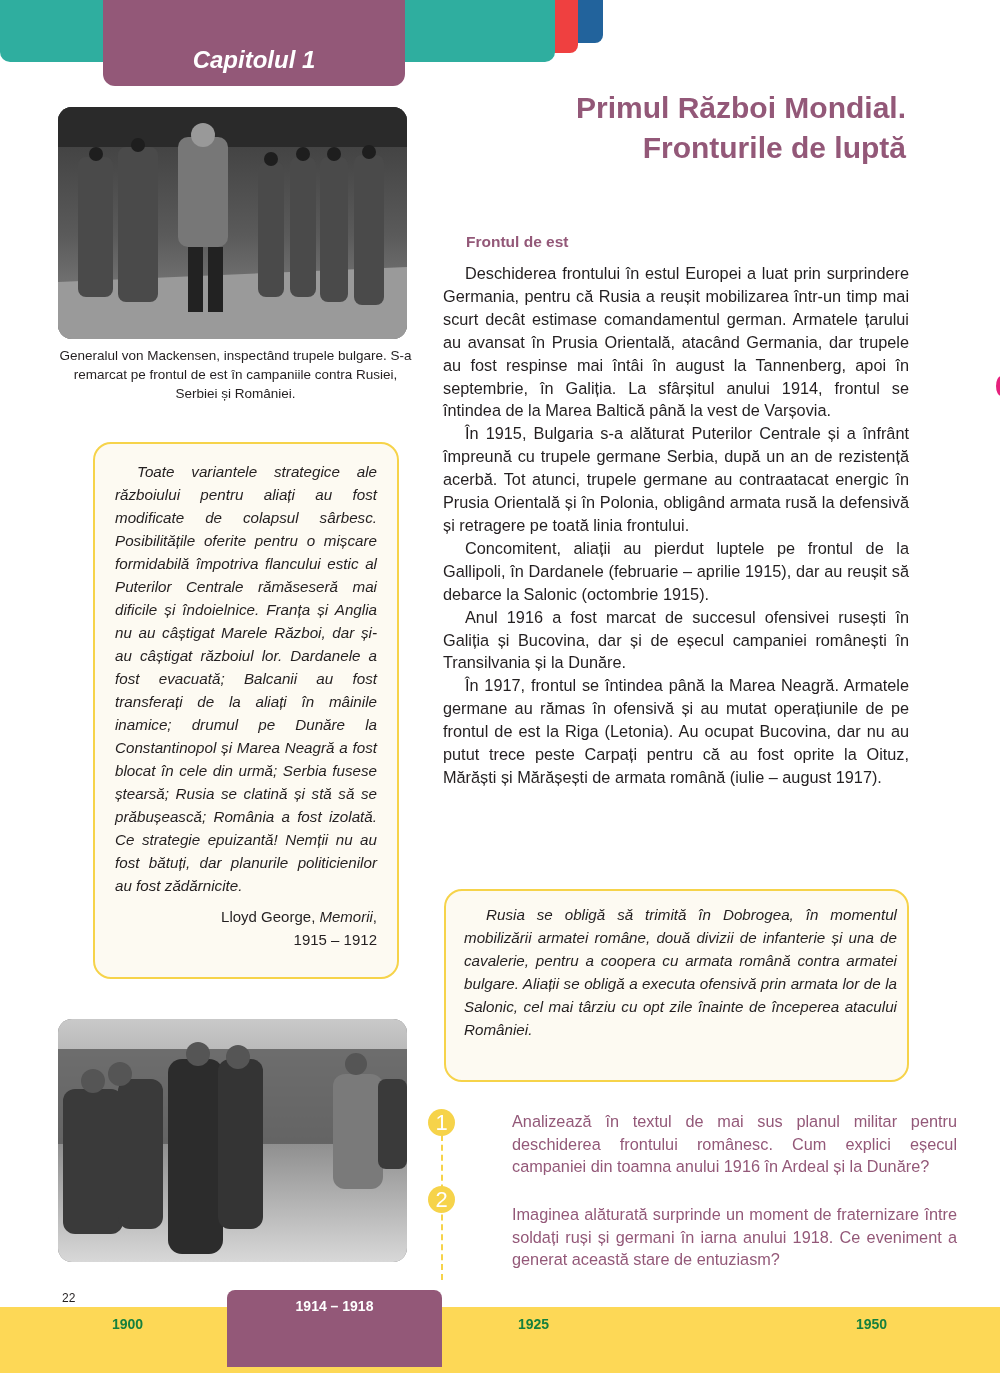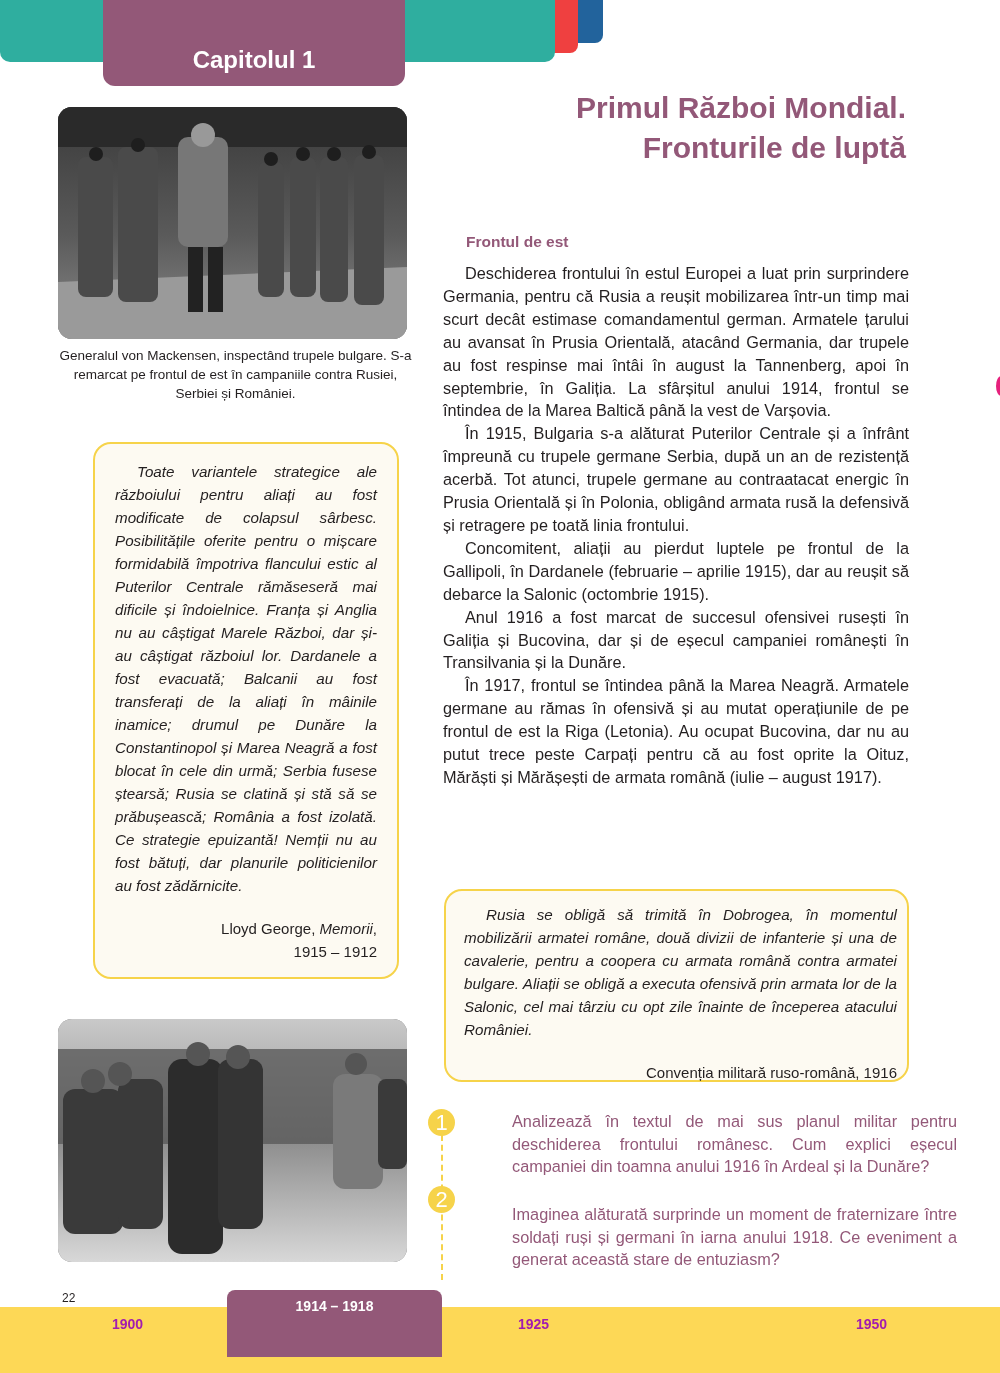--- a/index.html
+++ b/index.html
@@ -6,63 +6,63 @@
   body { width:1000px; height:1373px; position:relative; background:#ffffff; overflow:hidden;
          font-family:"Liberation Sans", sans-serif; color:#231f20; }
   .abs { position:absolute; }
 
   
   .tab-blue { left:560px; top:0; width:43px; height:43px; background:#22639c; border-radius:0 0 8px 0; }
   .tab-red  { left:540px; top:0; width:38px; height:53px; background:#ef4040; border-radius:0 0 8px 0; }
   .tab-teal { left:0; top:0; width:555px; height:62px; background:#2fae9f; border-radius:0 0 10px 10px; }
   .tab-chapter { left:103px; top:0; width:302px; height:86px; background:#935878; border-radius:0 0 12px 12px;
                  color:#ffffff; font-weight:bold; font-size:24px; display:flex; align-items:flex-end; justify-content:center;
-                 padding-bottom:12px; box-sizing:border-box; }
+                 padding-bottom:12px; box-sizing:border-box;font-style:italic; }
 
   
   .title { right:94px; top:88px; text-align:right; color:#935878; font-weight:bold; font-size:30px; line-height:40px; }
 
   
   .photo { border-radius:14px; overflow:hidden; background:#6f6f6f; }
   .photo1 { left:58px; top:107px; width:349px; height:232px; }
   .photo2 { left:58px; top:1019px; width:349px; height:243px; }
 
   .caption { left:58px; top:346px; width:355px; text-align:center; font-size:13.5px; line-height:19px; color:#231f20; }
 
   
   .qbox { background:#fdfaf2; border:2.5px solid #f6d34a; border-radius:18px; box-sizing:border-box; }
   .qbox1 { left:93px; top:442px; width:306px; height:537px; padding:16px 20px 0 20px; }
   .qbox2 { left:444px; top:889px; width:465px; height:193px; padding:12px 10px 0 18px; }
   .qtext { font-style:italic; font-size:15.2px; line-height:23px; text-align:justify; text-indent:22px; color:#231f20; }
-  .qsrc { text-align:right; font-size:15px; line-height:23px; margin-top:20px; }
+  .qsrc { text-align:right; font-size:15px; line-height:23px; margin-top:8px; }
 
   
   .subhead { left:466px; top:233px; color:#935878; font-weight:bold; font-size:15.5px; }
   .body { left:443px; top:262px; width:466px; font-size:16.3px; line-height:22.9px; text-align:justify; color:#231f20; }
   .body p { margin:0; text-indent:22px; }
 
   
   .qline { left:441px; top:1125px; width:0; height:155px; border-left:2px dashed #f6d34a; }
   .qnum { width:27px; height:27px; border-radius:50%; background:#f6d34a; color:#ffffff; font-size:22px;
           display:flex; align-items:center; justify-content:center; }
   .qnum1 { left:428px; top:1109px; }
   .qnum2 { left:428px; top:1186px; }
   .question { left:464px; width:445px; font-size:16.3px; line-height:22.5px; color:#935878; text-align:justify;margin-left:48px; }
   .question1 { top:1110px; }
   .question2 { top:1203px; }
 
   .pink-dot { left:996px; top:376px; width:10px; height:20px; border-radius:50%; background:#e6207c; }
 
   
   .timeline { left:0; top:1307px; width:1000px; height:66px; background:#fdd856; }
-  .tl-tick { top:1316px; color:#a21caf; font-weight:bold; font-size:14px; }
+  .tl-tick { top:1316px; color:#15803d; font-weight:bold; font-size:14px; }
   .tl-1900 { left:112px; }
   .tl-1925 { left:518px; }
   .tl-1950 { left:856px; }
-  .tl-range { left:227px; top:1290px; width:215px; height:67px; background:#935878; border-radius:8px 8px 0 0;
+  .tl-range { left:227px; top:1290px; width:215px; height:77px; background:#935878; border-radius:8px 8px 0 0;
               color:#ffffff; font-weight:bold; font-size:14px; text-align:center; padding-top:8px; box-sizing:border-box; }
   .pagenum { left:62px; top:1291px; font-size:12px; color:#231f20; }
 </style>
 </head>
 <body>
 
 <div class="abs tab-blue"></div>
 <div class="abs tab-red"></div>
 <div class="abs tab-teal"></div>
 <div class="abs tab-chapter">Capitolul 1</div>
@@ -151,21 +151,20 @@
 <div class="abs body">
   <p>Deschiderea frontului în estul Europei a luat prin surprindere Germania, pentru că Rusia a reușit mobilizarea într-un timp mai scurt decât estimase comandamentul german. Armatele țarului au avansat în Prusia Orientală, atacând Germania, dar trupele au fost respinse mai întâi în august la Tannenberg, apoi în septembrie, în Galiția. La sfârșitul anului 1914, frontul se întindea de la Marea Baltică până la vest de Varșovia.</p>
   <p>În 1915, Bulgaria s-a alăturat Puterilor Centrale și a înfrânt împreună cu trupele germane Serbia, după un an de rezistență acerbă. Tot atunci, trupele germane au contraatacat energic în Prusia Orientală și în Polonia, obligând armata rusă la defensivă și retragere pe toată linia frontului.</p>
   <p>Concomitent, aliații au pierdut luptele pe frontul de la Gallipoli, în Dardanele (februarie – aprilie 1915), dar au reușit să debarce la Salonic (octombrie 1915).</p>
   <p>Anul 1916 a fost marcat de succesul ofensivei rusești în Galiția și Bucovina, dar și de eșecul campaniei românești în Transilvania și la Dunăre.</p>
   <p>În 1917, frontul se întindea până la Marea Neagră. Armatele germane au rămas în ofensivă și au mutat operațiunile de pe frontul de est la Riga (Letonia). Au ocupat Bucovina, dar nu au putut trece peste Carpați pentru că au fost oprite la Oituz, Mărăști și Mărășești de armata română (iulie – august 1917).</p>
 </div>
 
 <div class="abs qbox qbox2">
   <div class="qtext">Rusia se obligă să trimită în Dobrogea, în momentul mobilizării armatei române, două divizii de infanterie și una de cavalerie, pentru a coopera cu armata română contra armatei bulgare. Aliații se obligă a executa ofensivă prin armata lor de la Salonic, cel mai târziu cu opt zile înainte de începerea atacului României.</div>
-  <div class="qsrc">Convenția militară ruso-română, 1916</div>
 </div>
 
 <div class="abs qline"></div>
 <div class="abs qnum qnum1">1</div>
 <div class="abs question question1">Analizează în textul de mai sus planul militar pentru deschiderea frontului românesc. Cum explici eșecul campaniei din toamna anului 1916 în Ardeal și la Dunăre?</div>
 <div class="abs qnum qnum2">2</div>
 <div class="abs question question2">Imaginea alăturată surprinde un moment de fraternizare între soldați ruși și germani în iarna anului 1918. Ce eveniment a generat această stare de entuziasm?</div>
 
 <div class="abs pink-dot"></div>
 

